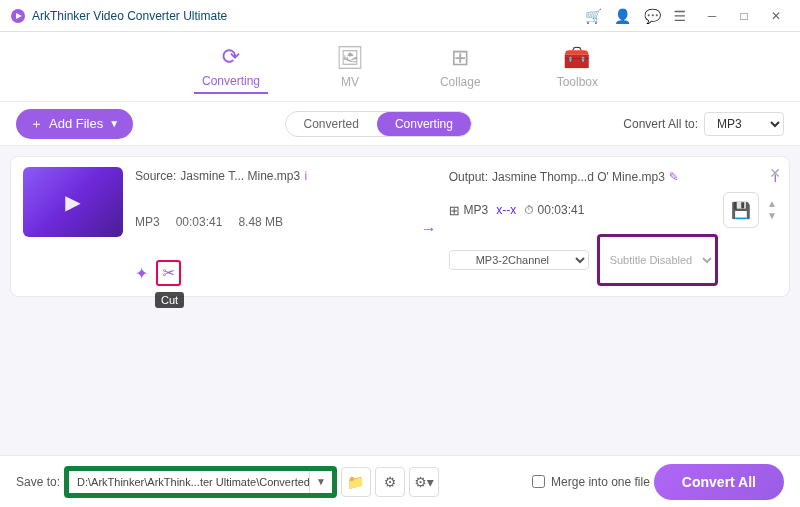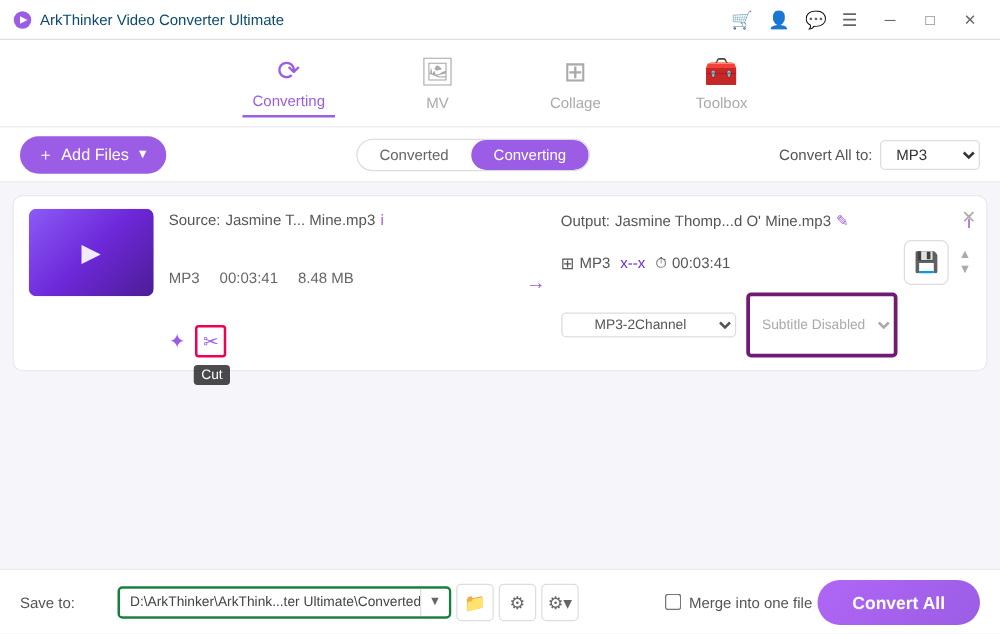--- a/index.html
+++ b/index.html
@@ -405,24 +405,23 @@
     }
 
     .info-icon { font-size: 12px; color: #9b5de5; cursor: pointer; }
     .edit-icon { font-size: 12px; color: #9b5de5; cursor: pointer; }
     .detail-info-icon { font-size: 14px; color: #9b5de5; cursor: pointer; }
 
     .format-icon { font-size: 13px; color: #555; }
 
     .save-path-wrapper {
       display: flex;
-      border: 2px solid #15803d;
+      border: 5px solid #15803d;
       border-radius: 4px;
       overflow: hidden;
-      margin-left: 30px;
     }
     .save-path-text {
       padding: 5px 8px;
       font-size: 11px;
       color: #444;
       background: white;
       flex: 1;
       min-width: 200px;
       max-width: 240px;
       white-space: nowrap;

